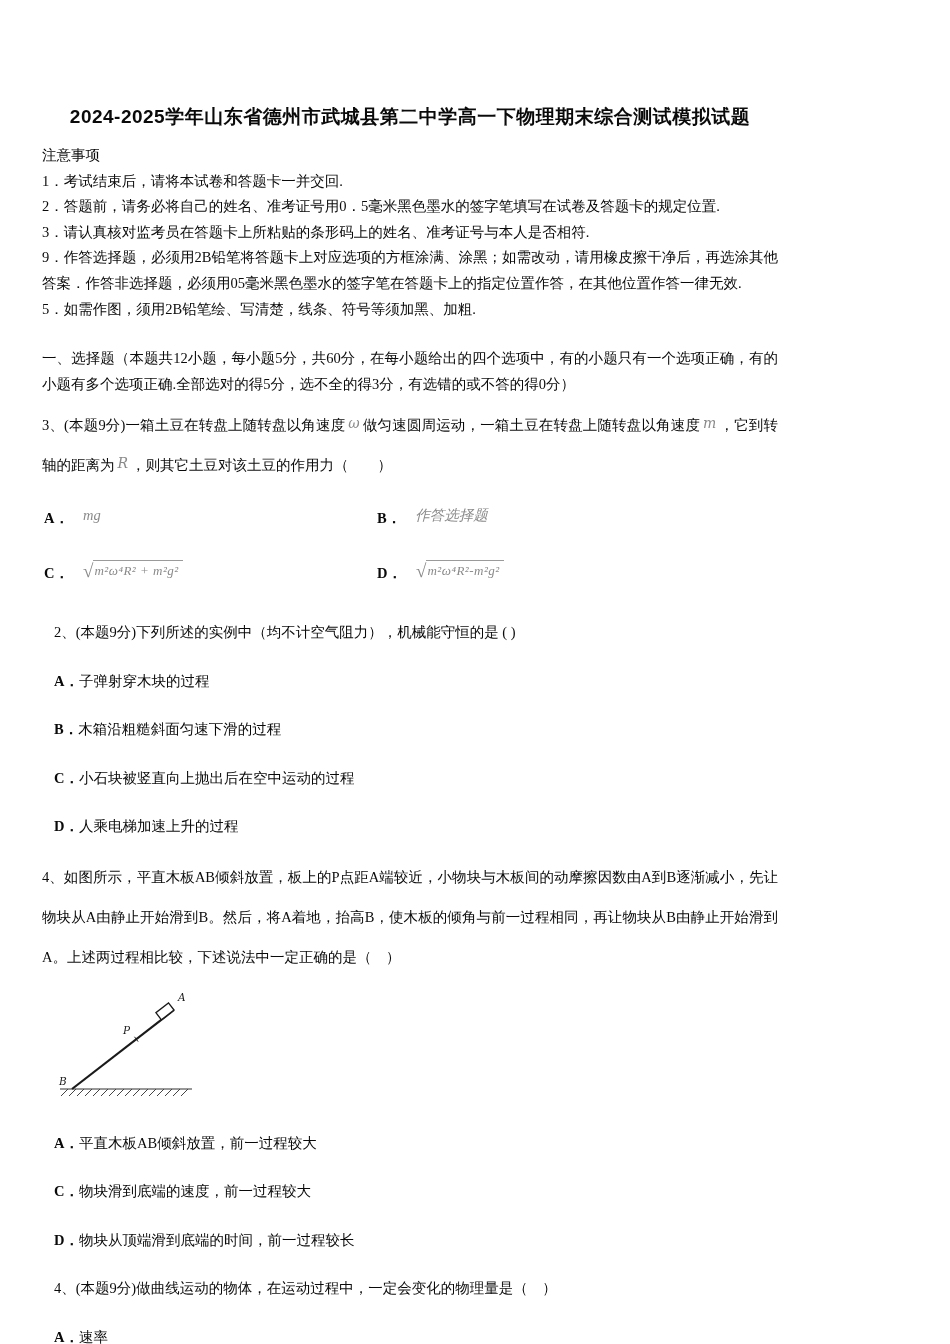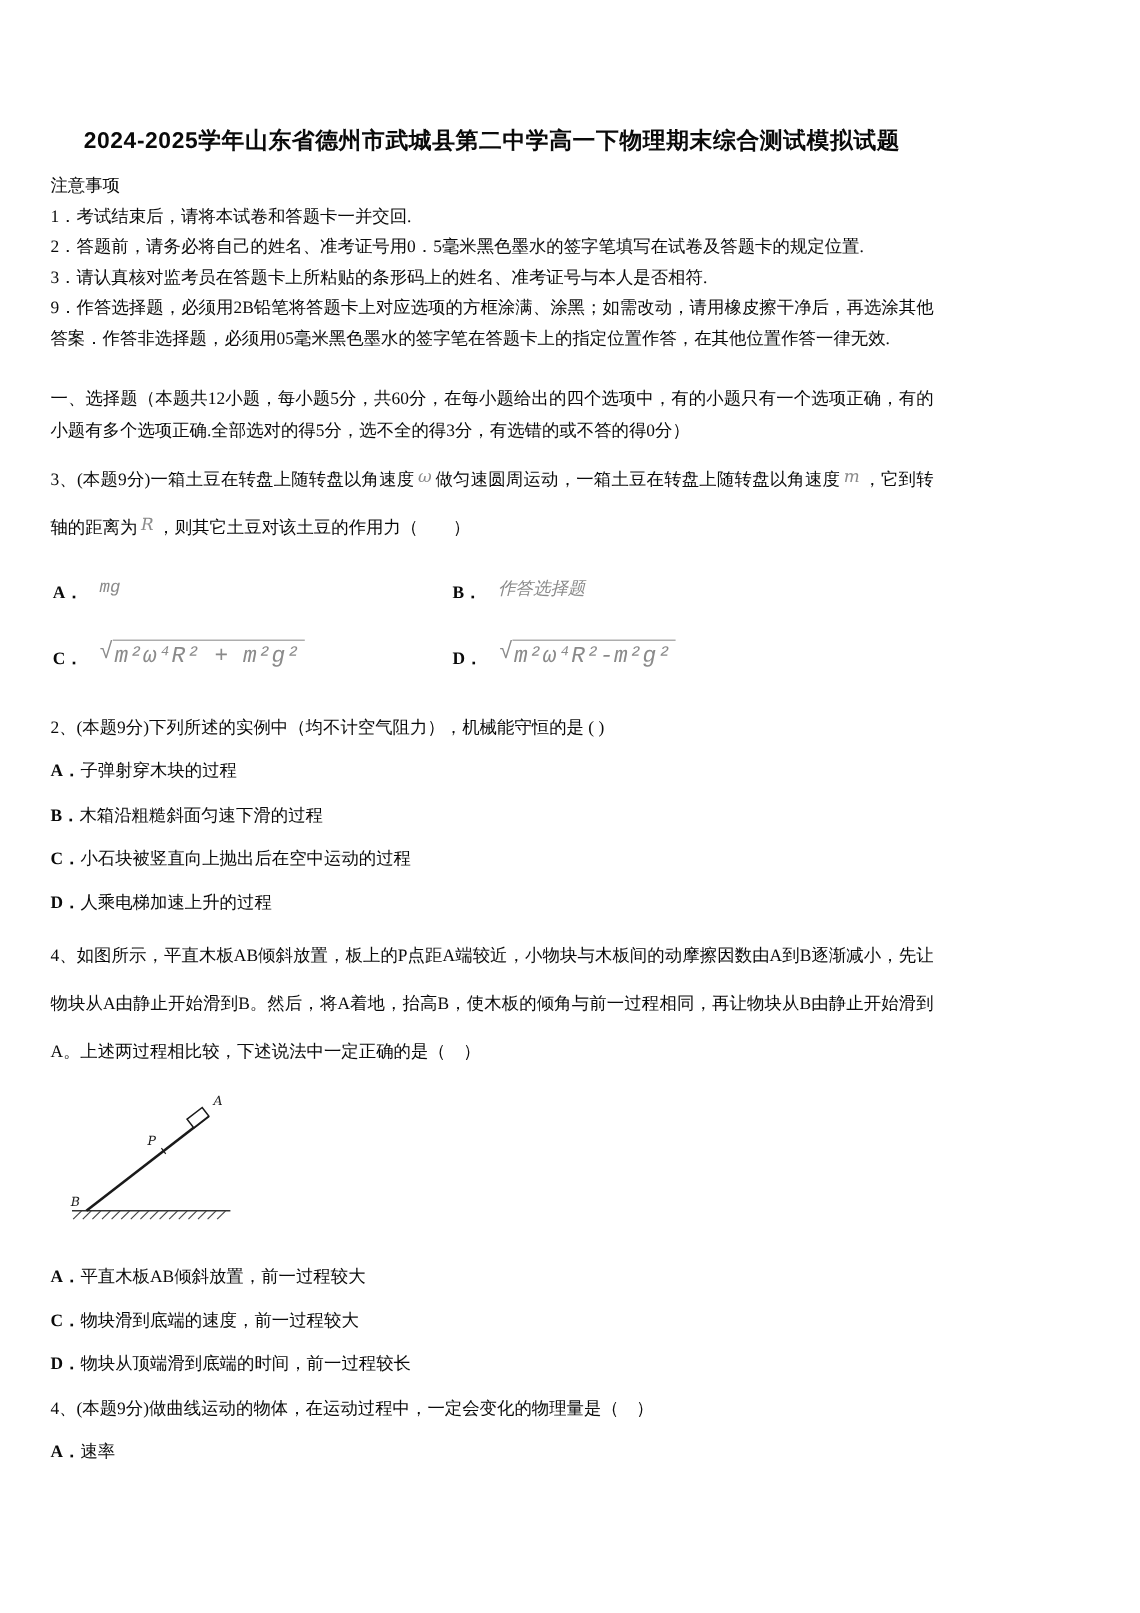--- a/index.html
+++ b/index.html
@@ -31,37 +31,37 @@
     padding: 0 3px;
     position: relative;
     top: -2px;
     font-size: 14px;
   }
   .q1-options { margin: 6px 0 4px 2px; }
   .q1-row { display: flex; align-items: center; height: 55px; }
   .q1-opt { width: 333px; display: flex; align-items: center; }
   .opt-label { font-weight: 700; }
   .formula {
-    font-family: Liberation Mono, monospace;
+    font-family: Liberation Serif, serif;
     font-style: italic;
     color: #8a8a8a;
     margin-left: 14px;
     position: relative;
     top: -3px;
     font-size: 14.5px;
   }
   .root { display: inline-flex; align-items: stretch; }
   .rad-sign { font-style: normal; font-size: 19px; line-height: 1.15; color: #8a8a8a; }
   .radicand {
     border-top: 1.3px solid #9a9a9a;
     padding: 2px 4px 0 1px;
-    font-size: 19px;
+    font-size: 13px;
     letter-spacing: 0.5px;
   }
-  .opt-line { margin: 0; line-height: 36.5px; text-align: justify; }
+  .opt-line { margin: 12px; line-height: 36.5px; text-align: justify; }
   .q-gap { margin-top: 13px; }
   .figure { margin: 12px 0 16px 14px; }
   .fig-label {
     font-family: "DejaVu Serif", serif;
     font-style: italic;
     font-size: 10.5px;
     fill: #1a1a1a;
   }
 </style>
 </head>
@@ -70,20 +70,21 @@
 <div class="page">
 
   <h1 class="title">2024-2025学年山东省德州市武城县第二中学高一下物理期末综合测试模拟试题</h1>
 
   <section class="notice">
     <p>注意事项</p>
     <p>1．考试结束后，请将本试卷和答题卡一并交回.</p>
     <p>2．答题前，请务必将自己的姓名、准考证号用0．5毫米黑色墨水的签字笔填写在试卷及答题卡的规定位置.</p>
     <p>3．请认真核对监考员在答题卡上所粘贴的条形码上的姓名、准考证号与本人是否相符.</p>
     <p>9．作答选择题，必须用2B铅笔将答题卡上对应选项的方框涂满、涂黑；如需改动，请用橡皮擦干净后，再选涂其他答案．作答非选择题，必须用05毫米黑色墨水的签字笔在答题卡上的指定位置作答，在其他位置作答一律无效.</p>
+    <p>5．如需作图，须用2B铅笔绘、写清楚，线条、符号等须加黑、加粗.</p>
   </section>
 
   <p class="section-heading">一、选择题（本题共12小题，每小题5分，共60分，在每小题给出的四个选项中，有的小题只有一个选项正确，有的小题有多个选项正确.全部选对的得5分，选不全的得3分，有选错的或不答的得0分）</p>
 
   <div>
     <p class="stem"><span>3、(本题9分)一箱土豆在转盘上随转盘以角速度</span><span class="inline-math">ω</span><span>做匀速圆周运动，一箱土豆在转盘上随转盘以角速度</span><span class="inline-math">m</span><span>，它到转轴的距离为</span><span class="inline-math">R</span><span>，则其它土豆对该土豆的作用力（　　）</span></p>
 
     <div class="q1-options">
       <div class="q1-row">
         <div class="q1-opt">

